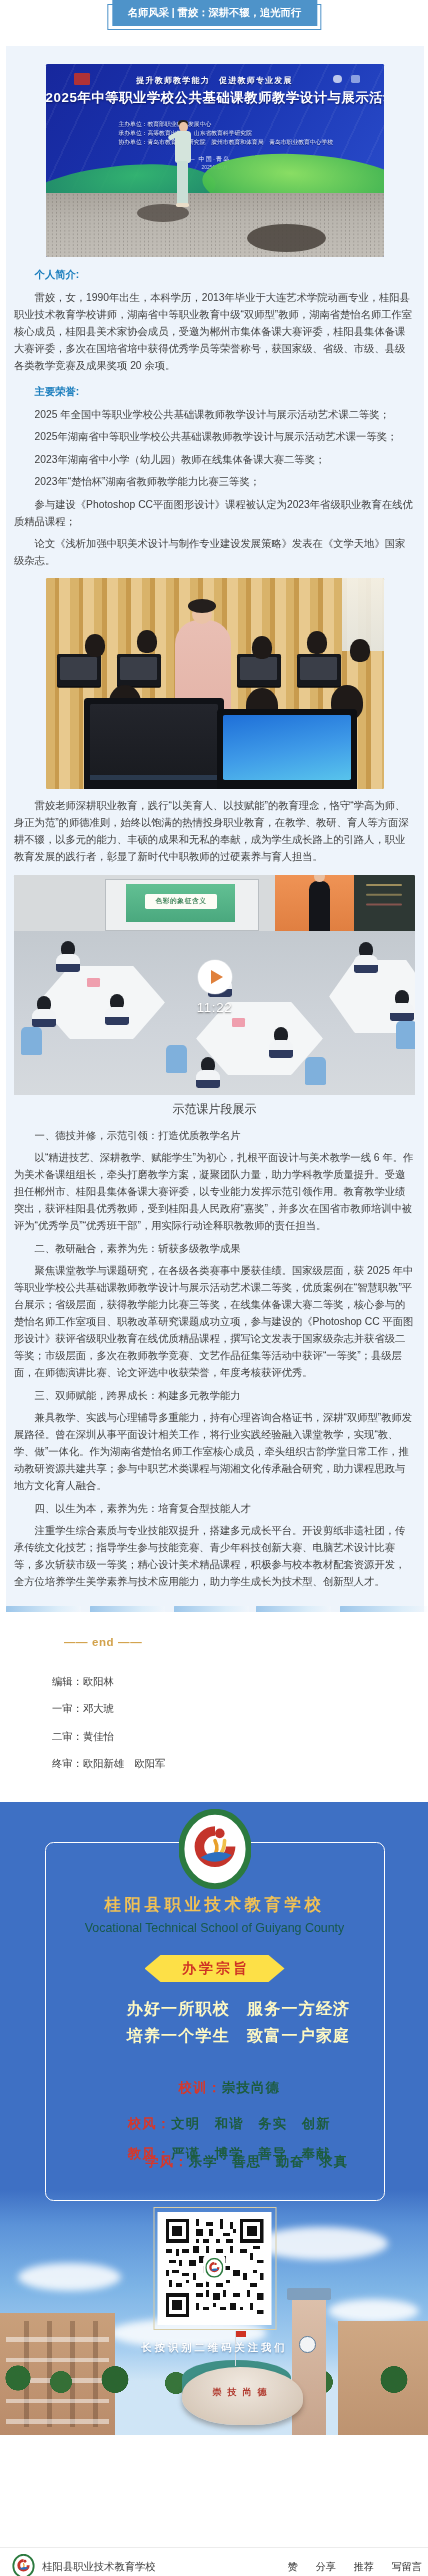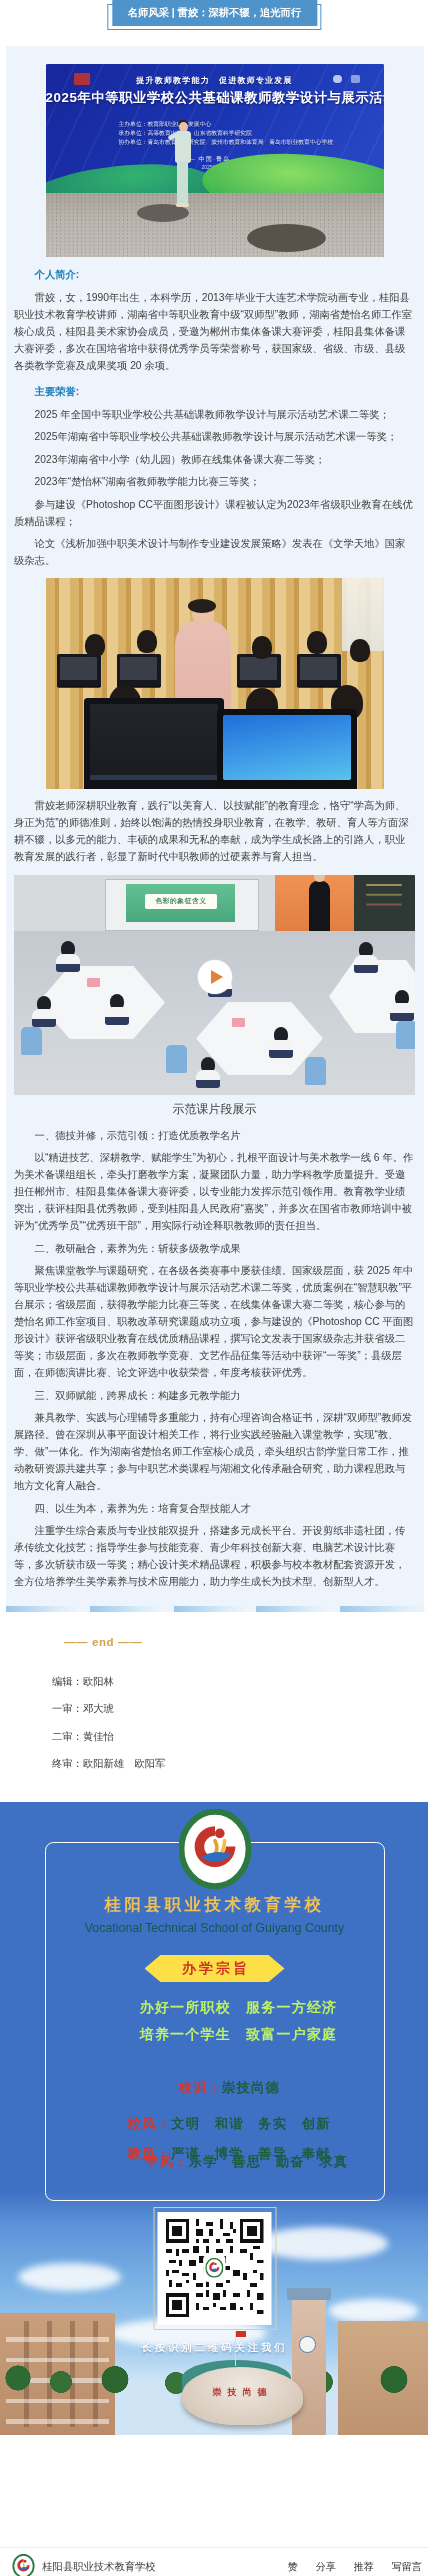--- a/index.html
+++ b/index.html
@@ -142,21 +142,21 @@
   .bn-stone{position:absolute;left:182px;top:565px;width:121px;height:58px;background:radial-gradient(ellipse at 50% 30%,#f0e8df,#d8cabb 75%,#bfae9d);
     border-radius:48% 52% 42% 46%;box-shadow:0 3.6px 4.9px rgba(60,50,40,.35);}
   .bn-stone b{position:absolute;left:0;right:0;top:19.4px;text-align:center;color:#b03a2e;font-size:9px;letter-spacing:6px;font-weight:bold;}
   .bn-frame{position:absolute;left:45px;top:40px;width:338px;height:357px;border:0.6px solid #fff;border-radius:8.5px;}
   .bn-logo{position:absolute;left:50%;top:7.3px;transform:translateX(-50%);}
   .bn-name-cn{position:absolute;left:0;right:0;top:92px;text-align:center;color:#f0c155;font-size:16.4px;font-weight:bold;letter-spacing:3.6px;}
   .bn-name-en{position:absolute;left:0;right:0;top:119px;text-align:center;color:#17594b;font-size:12.4px;}
   .bn-ribbon{position:absolute;left:50%;top:153px;transform:translateX(-50%);width:140px;height:27px;background:#fde047;
     clip-path:polygon(0 50%,16px 0,124px 0,100% 50%,124px 100%,16px 100%);
     color:#cf3324;font-size:14px;font-weight:bold;letter-spacing:3px;text-align:center;line-height:27px;text-indent:3px;}
-  .bn-slogan{position:absolute;left:0;right:0;text-align:center;color:#bef264;font-weight:bold;font-size:14px;letter-spacing:1.2px;white-space:pre-wrap;padding-left:48px;}
+  .bn-slogan{position:absolute;left:0;right:0;text-align:center;color:#fef9c3;font-weight:bold;font-size:16px;letter-spacing:1.2px;white-space:pre-wrap;padding-left:48px;}
   .bn-line{position:absolute;left:0;right:0;text-align:center;font-weight:bold;font-size:13.3px;letter-spacing:1.2px;white-space:pre-wrap;}
   .bn-line .red{color:#d5382b;}
   .bn-line .green{color:#1d5c3f;}
   .qr{position:absolute;left:50%;top:405px;transform:translateX(-50%);width:123px;height:123px;border:0.6px solid #d9cda6;
     background:transparent;padding:3.6px;box-sizing:border-box;cursor:pointer;}
   .qr-inner{width:100%;height:100%;background:#fff;position:relative;display:flex;align-items:center;justify-content:center;}
   .qr-logo{position:absolute;left:50%;top:50%;transform:translate(-50%,-50%);background:#fff;border-radius:3.6px;padding:1.2px;box-shadow:0 0 0 1.2px #fff;}
   .qr-hint{position:absolute;left:0;right:0;top:539px;text-align:center;color:#fff;font-weight:bold;font-size:10.3px;letter-spacing:3px;text-shadow:0 0.6px 1.8px rgba(40,70,110,.5);}
 
   
@@ -283,20 +283,21 @@
       <span class="vd-student" style="left:194px;top:91px;"></span>
       <span class="vd-student" style="left:255px;top:152px;"></span>
       <span class="vd-student" style="left:182px;top:182px;"></span>
       <span class="vd-student" style="left:340px;top:67px;"></span>
       <span class="vd-student" style="left:376px;top:115px;"></span>
       <span class="vd-tent" style="left:73px;top:103px;"></span>
       <span class="vd-tent" style="left:218px;top:143px;"></span>
       <div class="play">
         <span class="tri"></span>
       </div>
+      <div class="duration">11:22</div>
     </figure>
     <p class="caption">示范课片段展示</p>
 
     <p class="para h4">一、德技并修，示范引领：打造优质教学名片</p>
     <p class="para">以“精进技艺、深耕教学、赋能学生”为初心，扎根平面设计与美术教学一线 6 年。作为美术备课组组长，牵头打磨教学方案，凝聚团队力量，助力学科教学质量提升。受邀担任郴州市、桂阳县集体备课大赛评委，以专业能力发挥示范引领作用。教育教学业绩突出，获评桂阳县优秀教师，受到桂阳县人民政府“嘉奖”，并多次在国省市教师培训中被评为“优秀学员”“优秀班干部”，用实际行动诠释职教教师的责任担当。</p>
     <p class="para h4">二、教研融合，素养为先：斩获多级教学成果</p>
     <p class="para">聚焦课堂教学与课题研究，在各级各类赛事中屡获佳绩。国家级层面，获 2025 年中等职业学校公共基础课教师教学设计与展示活动艺术课二等奖，优质案例在“智慧职教”平台展示；省级层面，获得教学能力比赛三等奖，在线集体备课大赛二等奖，核心参与的楚怡名师工作室项目、职教改革研究课题成功立项，参与建设的《Photoshop CC 平面图形设计》获评省级职业教育在线优质精品课程，撰写论文发表于国家级杂志并获省级二等奖；市级层面，多次在教师教学竞赛、文艺作品征集等活动中获评“一等奖”；县级层面，在师德演讲比赛、论文评选中收获荣誉，年度考核获评优秀。</p>
     <p class="para h4">三、双师赋能，跨界成长：构建多元教学能力</p>
     <p class="para">兼具教学、实践与心理辅导多重能力，持有心理咨询合格证书，深耕“双师型”教师发展路径。曾在深圳从事平面设计相关工作，将行业实践经验融入课堂教学，实现“教、学、做”一体化。作为湖南省楚怡名师工作室核心成员，牵头组织古韵学堂日常工作，推动教研资源共建共享；参与中职艺术类课程与湖湘文化传承融合研究，助力课程思政与地方文化育人融合。</p>
     <p class="para h4">四、以生为本，素养为先：培育复合型技能人才</p>

